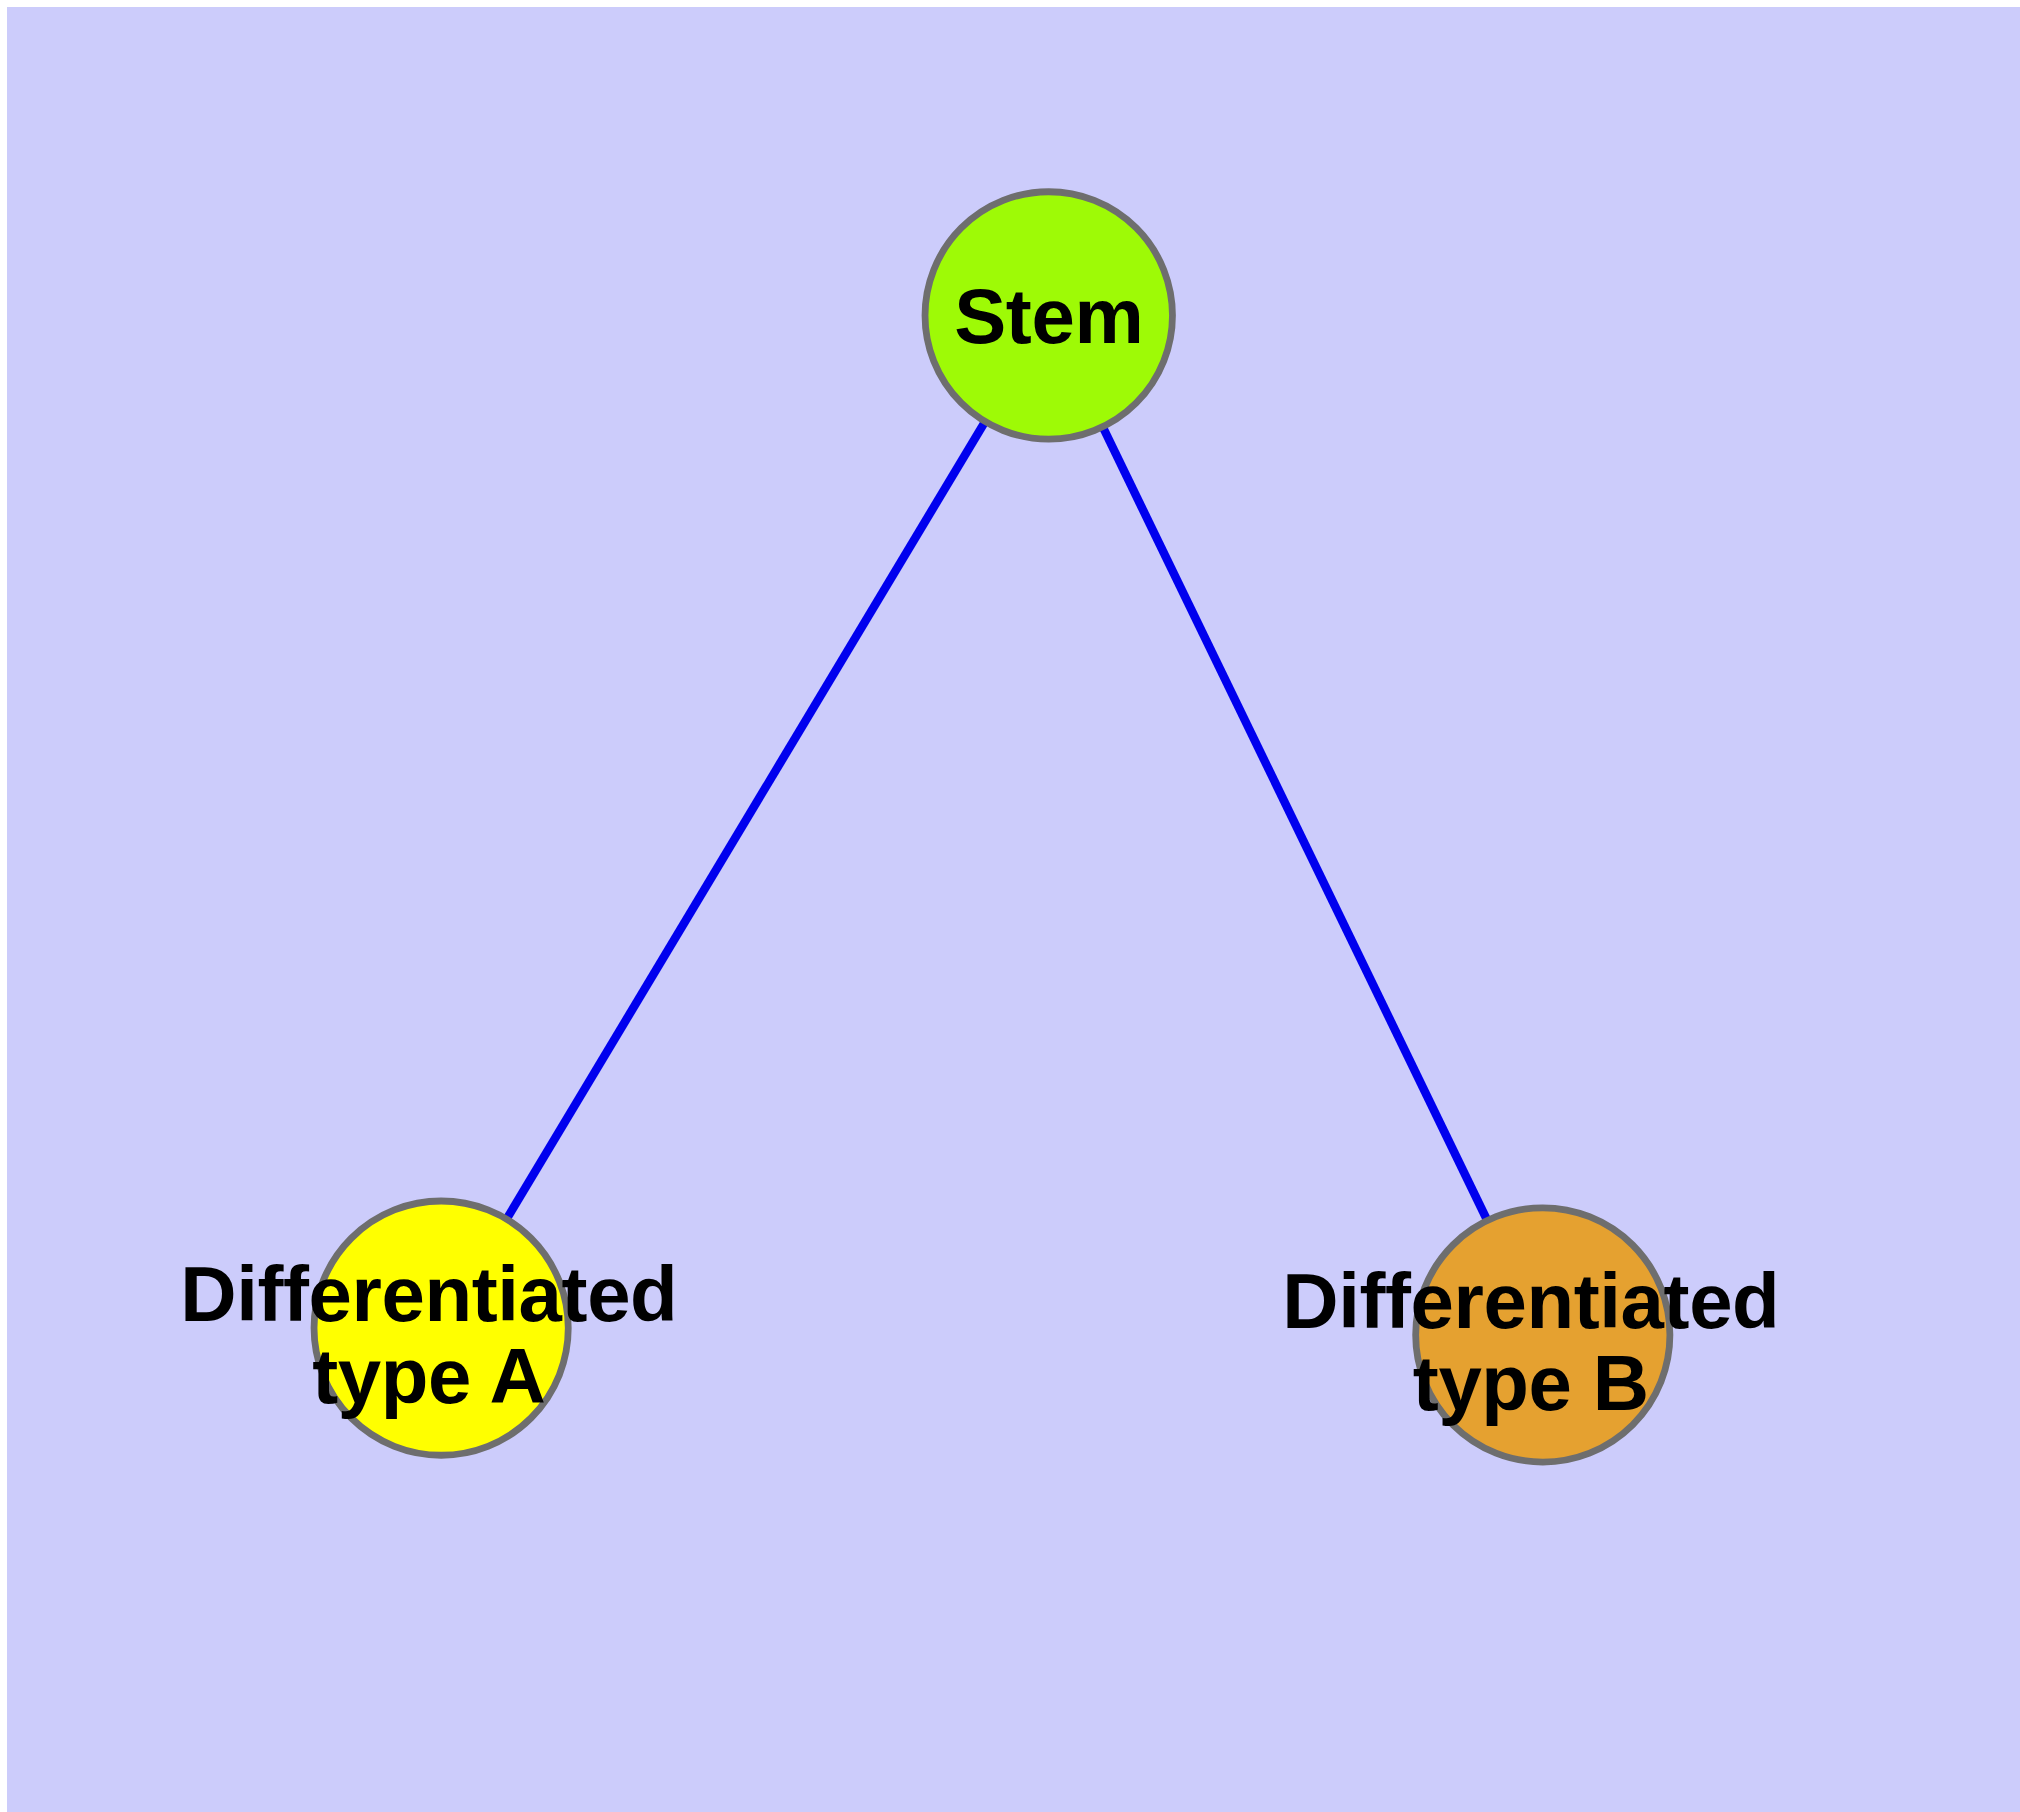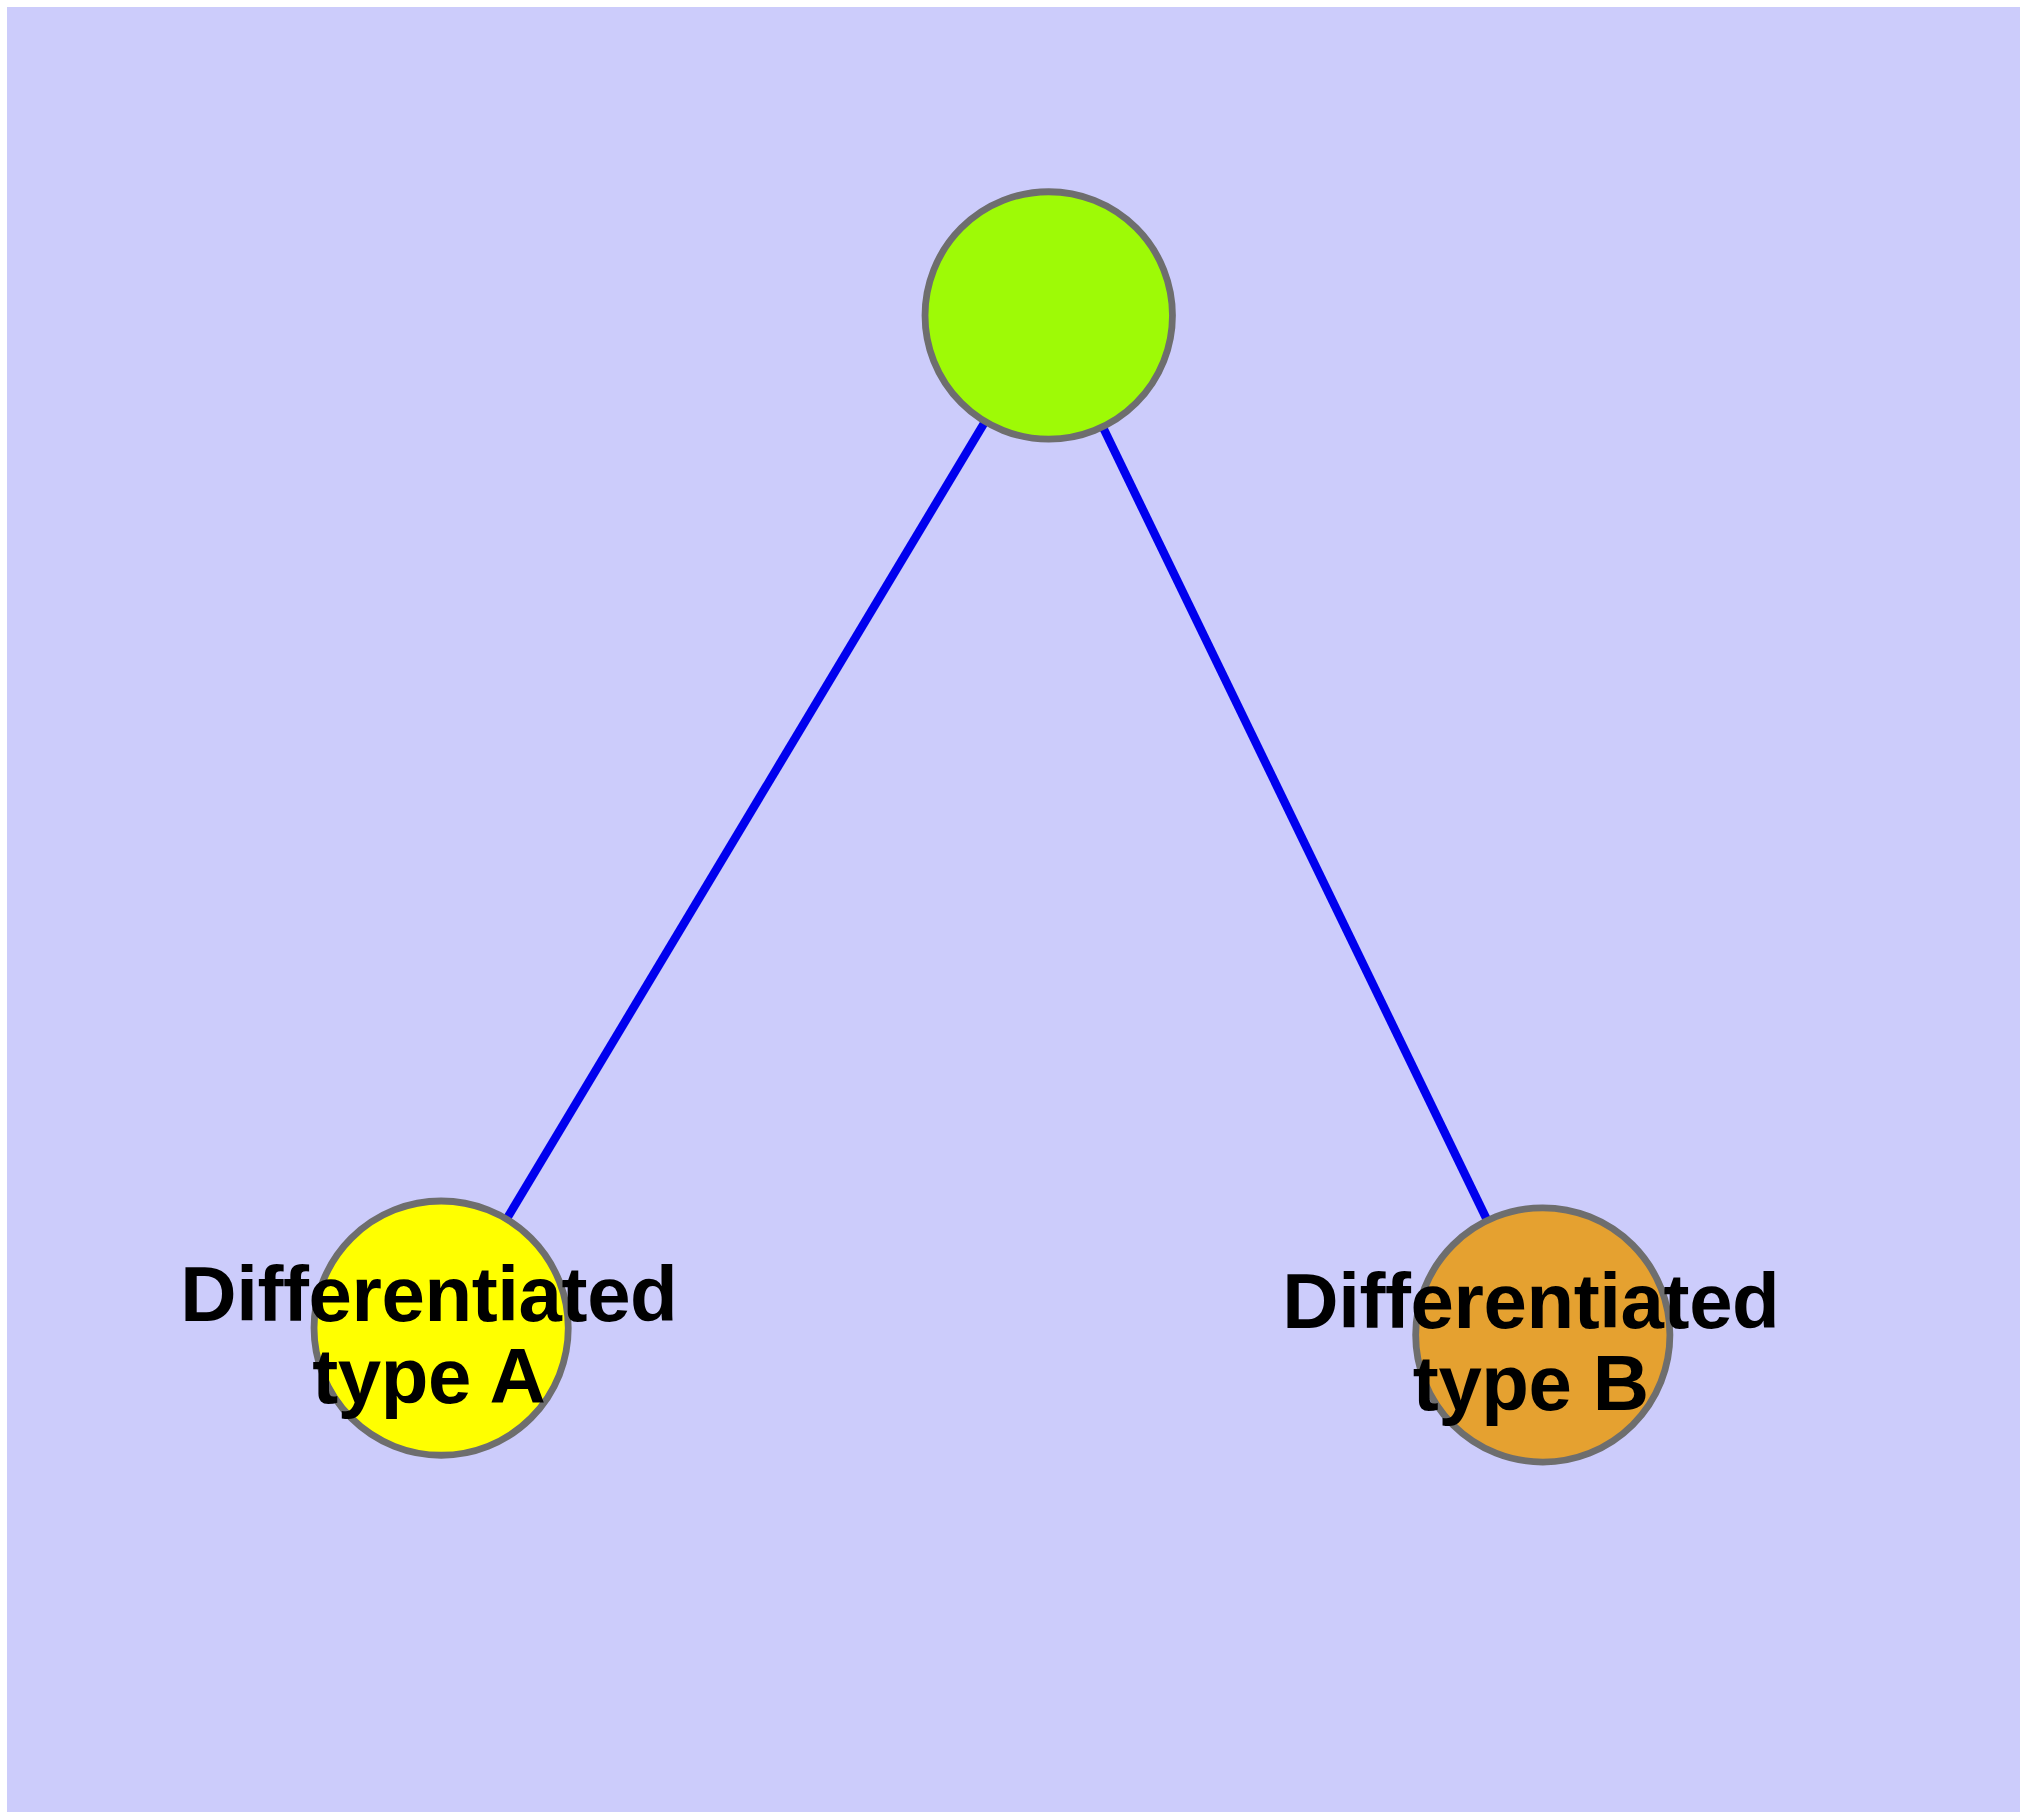--- a/index.html
+++ b/index.html
@@ -60,20 +60,21 @@
         <line id="edge-0" x1="1154.9126112184363" y1="487.47898130260637" x2="588.145371803274" y2="1432.0910469945434" stroke="#0000ee" stroke-width="10" stroke-linecap="butt"></line>
         <line id="edge-1" x1="1291.7995978222998" y1="493.584761887181" x2="1747.4559689048585" y2="1433.8156613937306" stroke="#0000ee" stroke-width="10" stroke-linecap="butt"></line>
       </g>
       <g>
         <circle id="node-0" cx="1229" cy="364" r="146" fill="#9efa06" stroke="#6e6e6e" stroke-width="8"></circle>
         <circle id="node-1" cx="512" cy="1559" r="150" fill="#ffff00" stroke="#6e6e6e" stroke-width="8"></circle>
         <circle id="node-2" cx="1812" cy="1567" r="150" fill="#e5a130" stroke="#6e6e6e" stroke-width="8"></circle>
       </g>
     </svg>
 
+    <div class="node-label" id="label-0" style="left: 1042px; top: 309px;">Stem</div>
     <div class="node-label" id="label-1" style="left: 422px; top: 1329px;">Differentiated
 type A</div>
     <div class="node-label" id="label-2" style="left: 1524px; top: 1336px;">Differentiated
 type B</div>
 
   </div>
 </div>
 
 
 </body></html>

